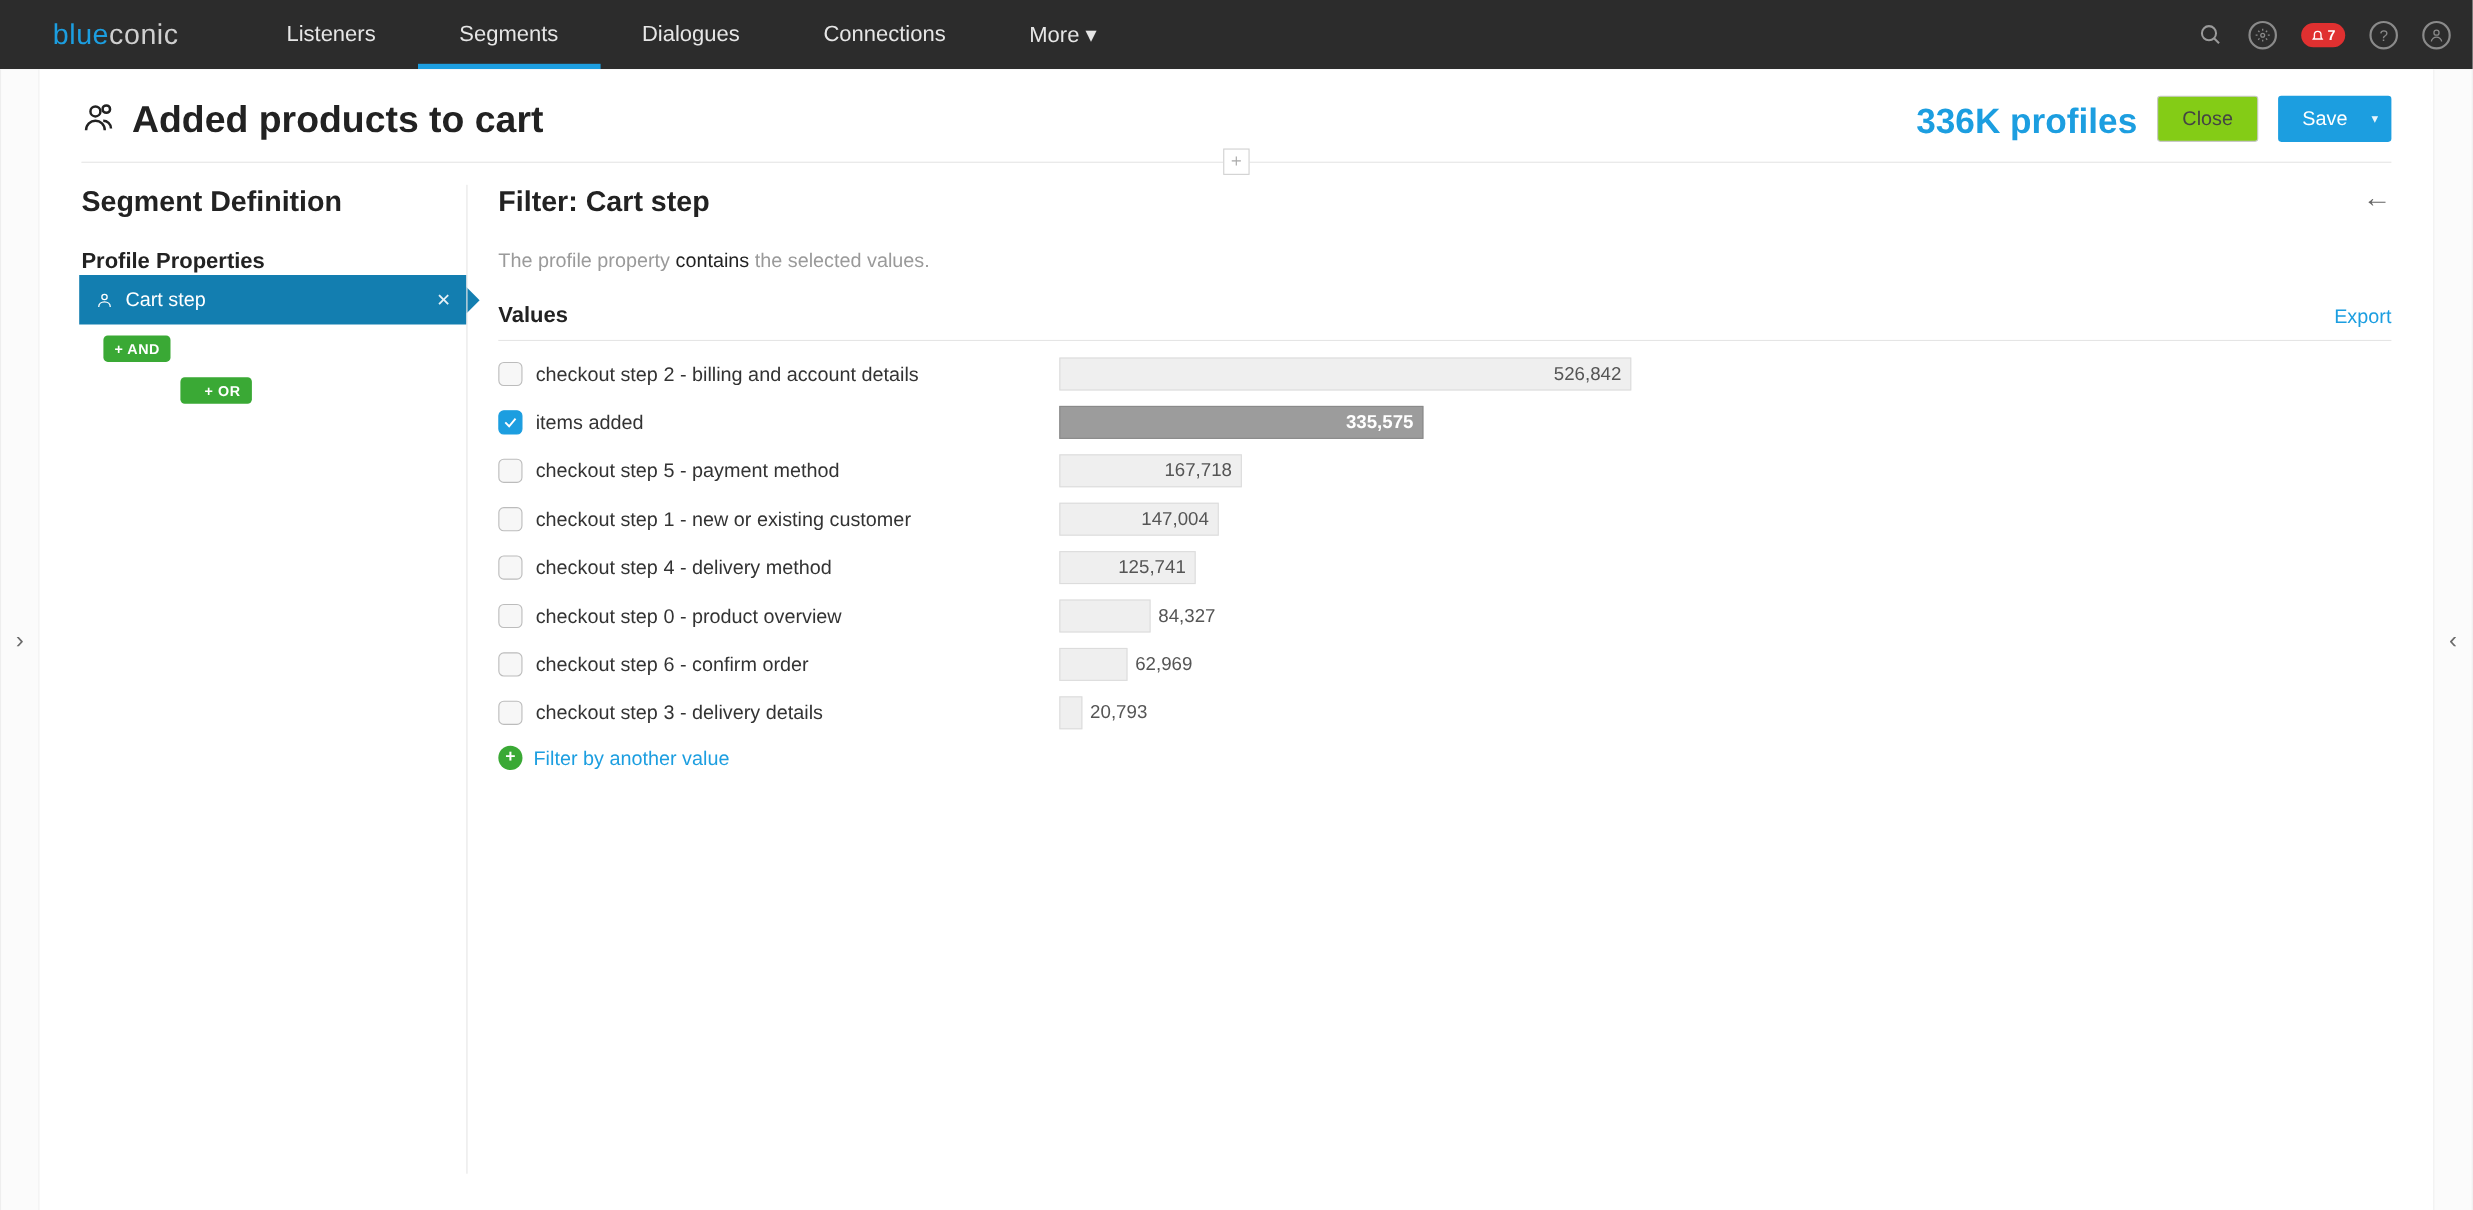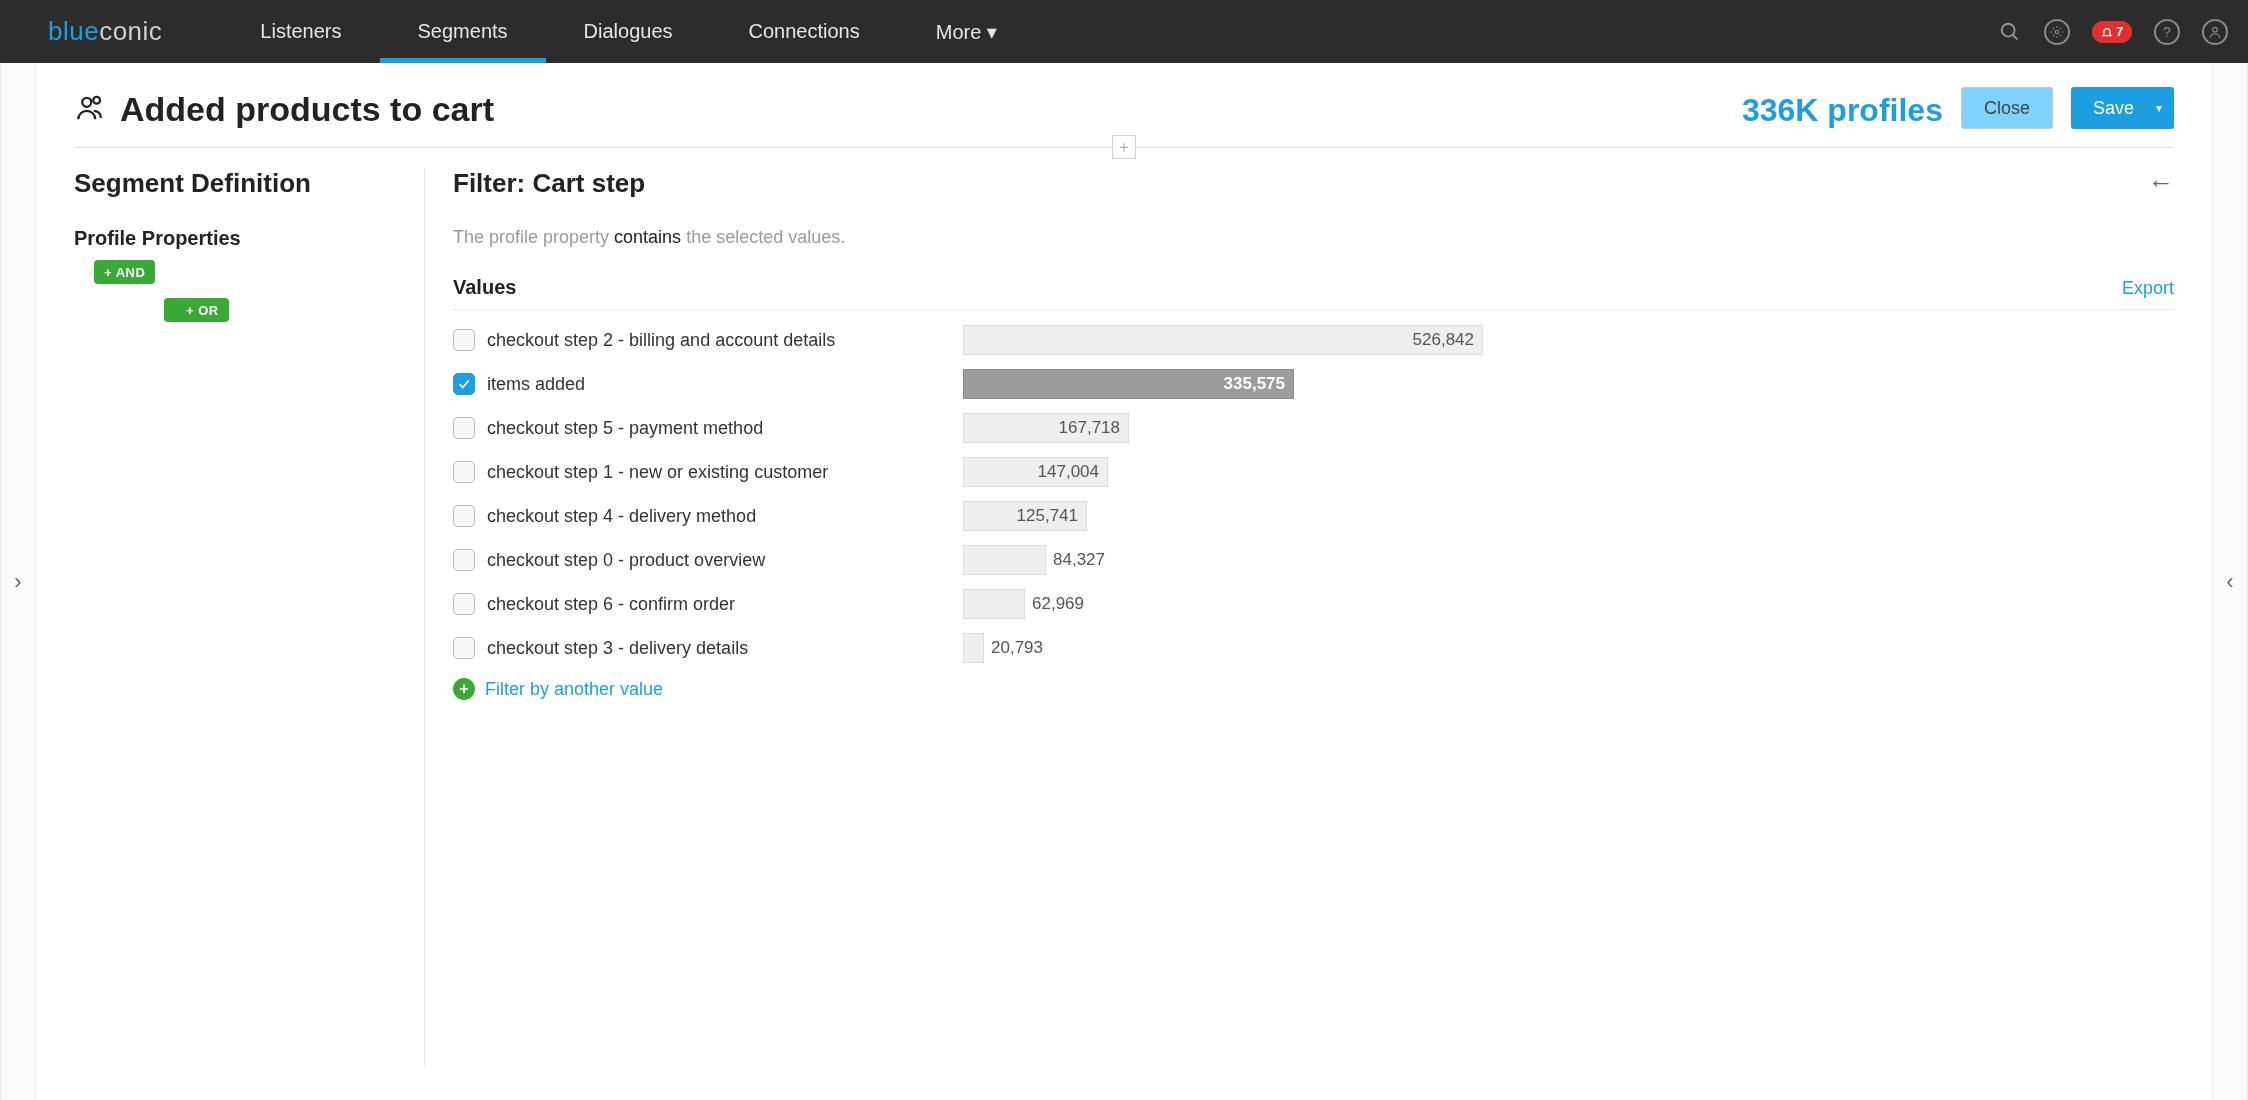--- a/index.html
+++ b/index.html
@@ -86,21 +86,21 @@
     margin-left:auto;
     font-size:32px; font-weight:700;
     color:#1c9ee0;
   }
   .btn {
     height:42px; padding:0 22px;
     display:inline-flex; align-items:center;
     font-size:18px; border-radius:3px;
     cursor:pointer; margin-left:18px;
   }
-  .btn-close { background:#7dd3fc; border:1px solid #c8c8c8; color:#444; }
+  .btn-close { background:#84cc16; border:1px solid #c8c8c8; color:#444; }
   .btn-save { background:#1c9ee0; color:#fff; font-weight:500; border:none; padding-right:40px; position:relative;}
   .btn-save::after{content:"▾"; position:absolute; right:12px; font-size:12px; opacity:.9; }
 
   .plus-tab {
     position:absolute;
     left:50%; transform:translateX(-50%);
     bottom:-12px;
     width:24px; height:24px;
     border:1px solid #d0d0d0; background:#fff;
     display:flex; align-items:center; justify-content:center;
@@ -267,20 +267,28 @@
       <button class="btn btn-close">Close</button>
       <button class="btn btn-save">Save</button>
       <div class="plus-tab">＋</div>
     </div>
 
     <div class="columns">
       <div class="col-left">
         <div class="section-heading">Segment Definition</div>
         <div class="subheading">Profile Properties</div>
 
+        <div class="prop-chip">
+          <svg width="18" height="18" viewBox="0 0 24 24" fill="none" stroke="#fff" stroke-width="1.6">
+            <circle cx="12" cy="8" r="3.2"></circle>
+              <path d="M5 20c0-3.5 3-6 7-6s7 2.5 7 6"></path>
+          </svg>
+          <span class="pc-label">Cart step</span>
+          <span class="pc-close">✕</span>
+        </div>
         <div><span class="pill-and">+ AND</span></div>
         <div><span class="pill-or">+ OR</span></div>
       </div>
 
       <div class="col-right">
         <span class="back-arrow">←</span>
         <div class="section-heading">Filter: Cart step</div>
         <div class="filter-desc">
           <span>The profile property </span><span class="contains">contains</span><span> the selected values.</span>
         </div>

